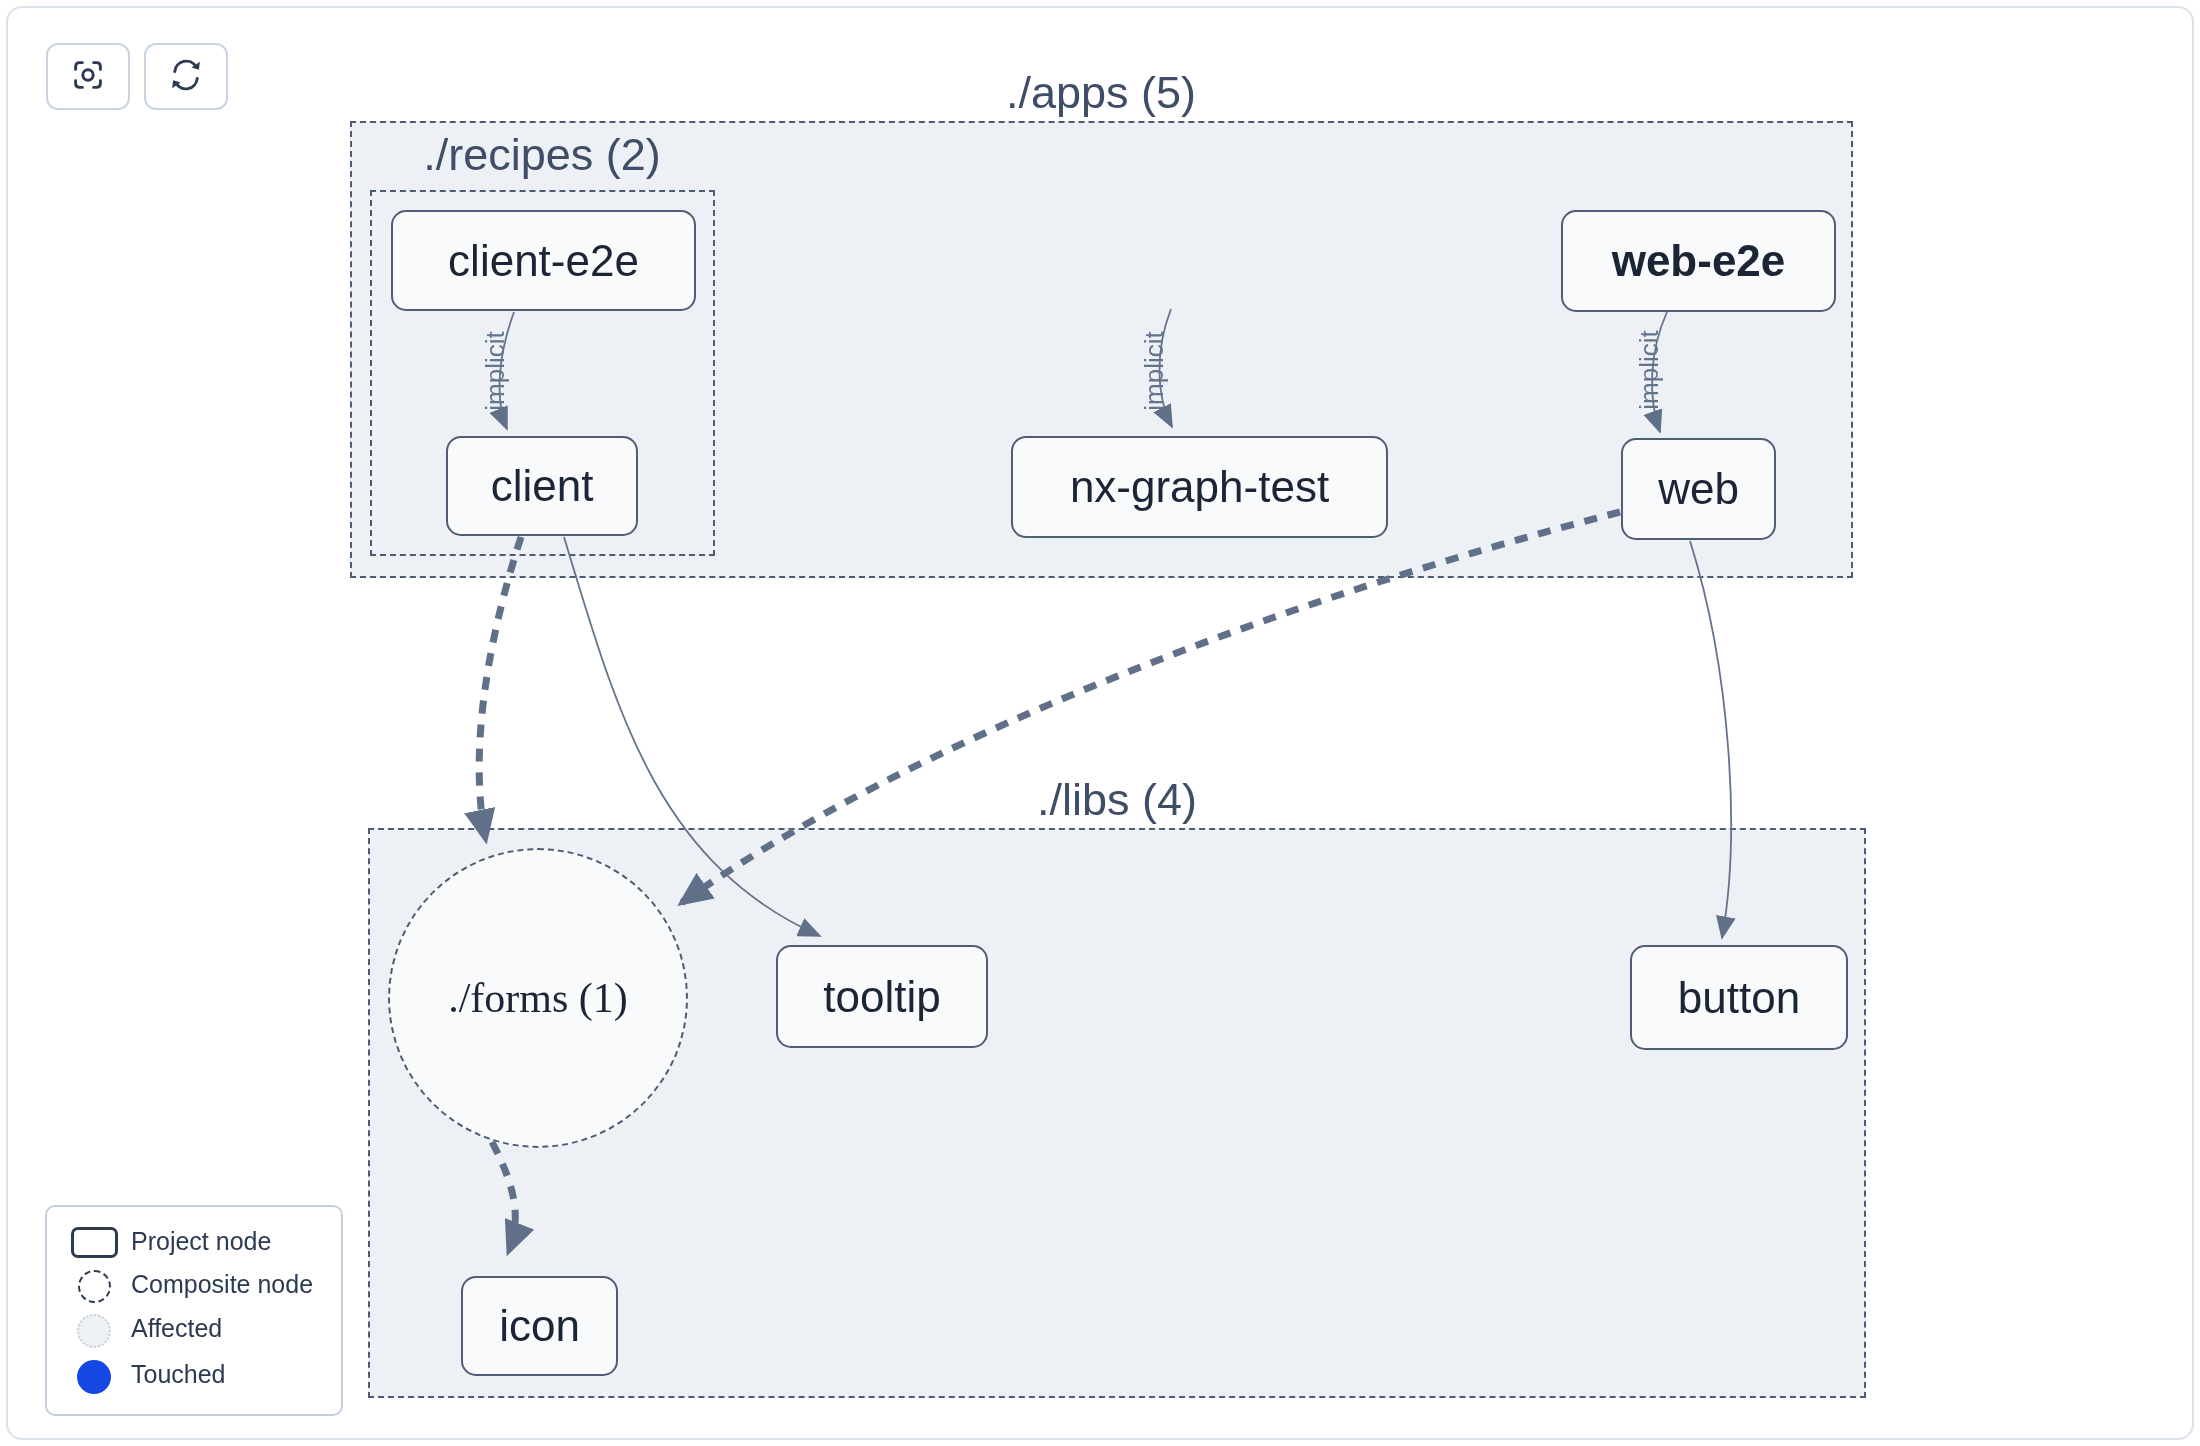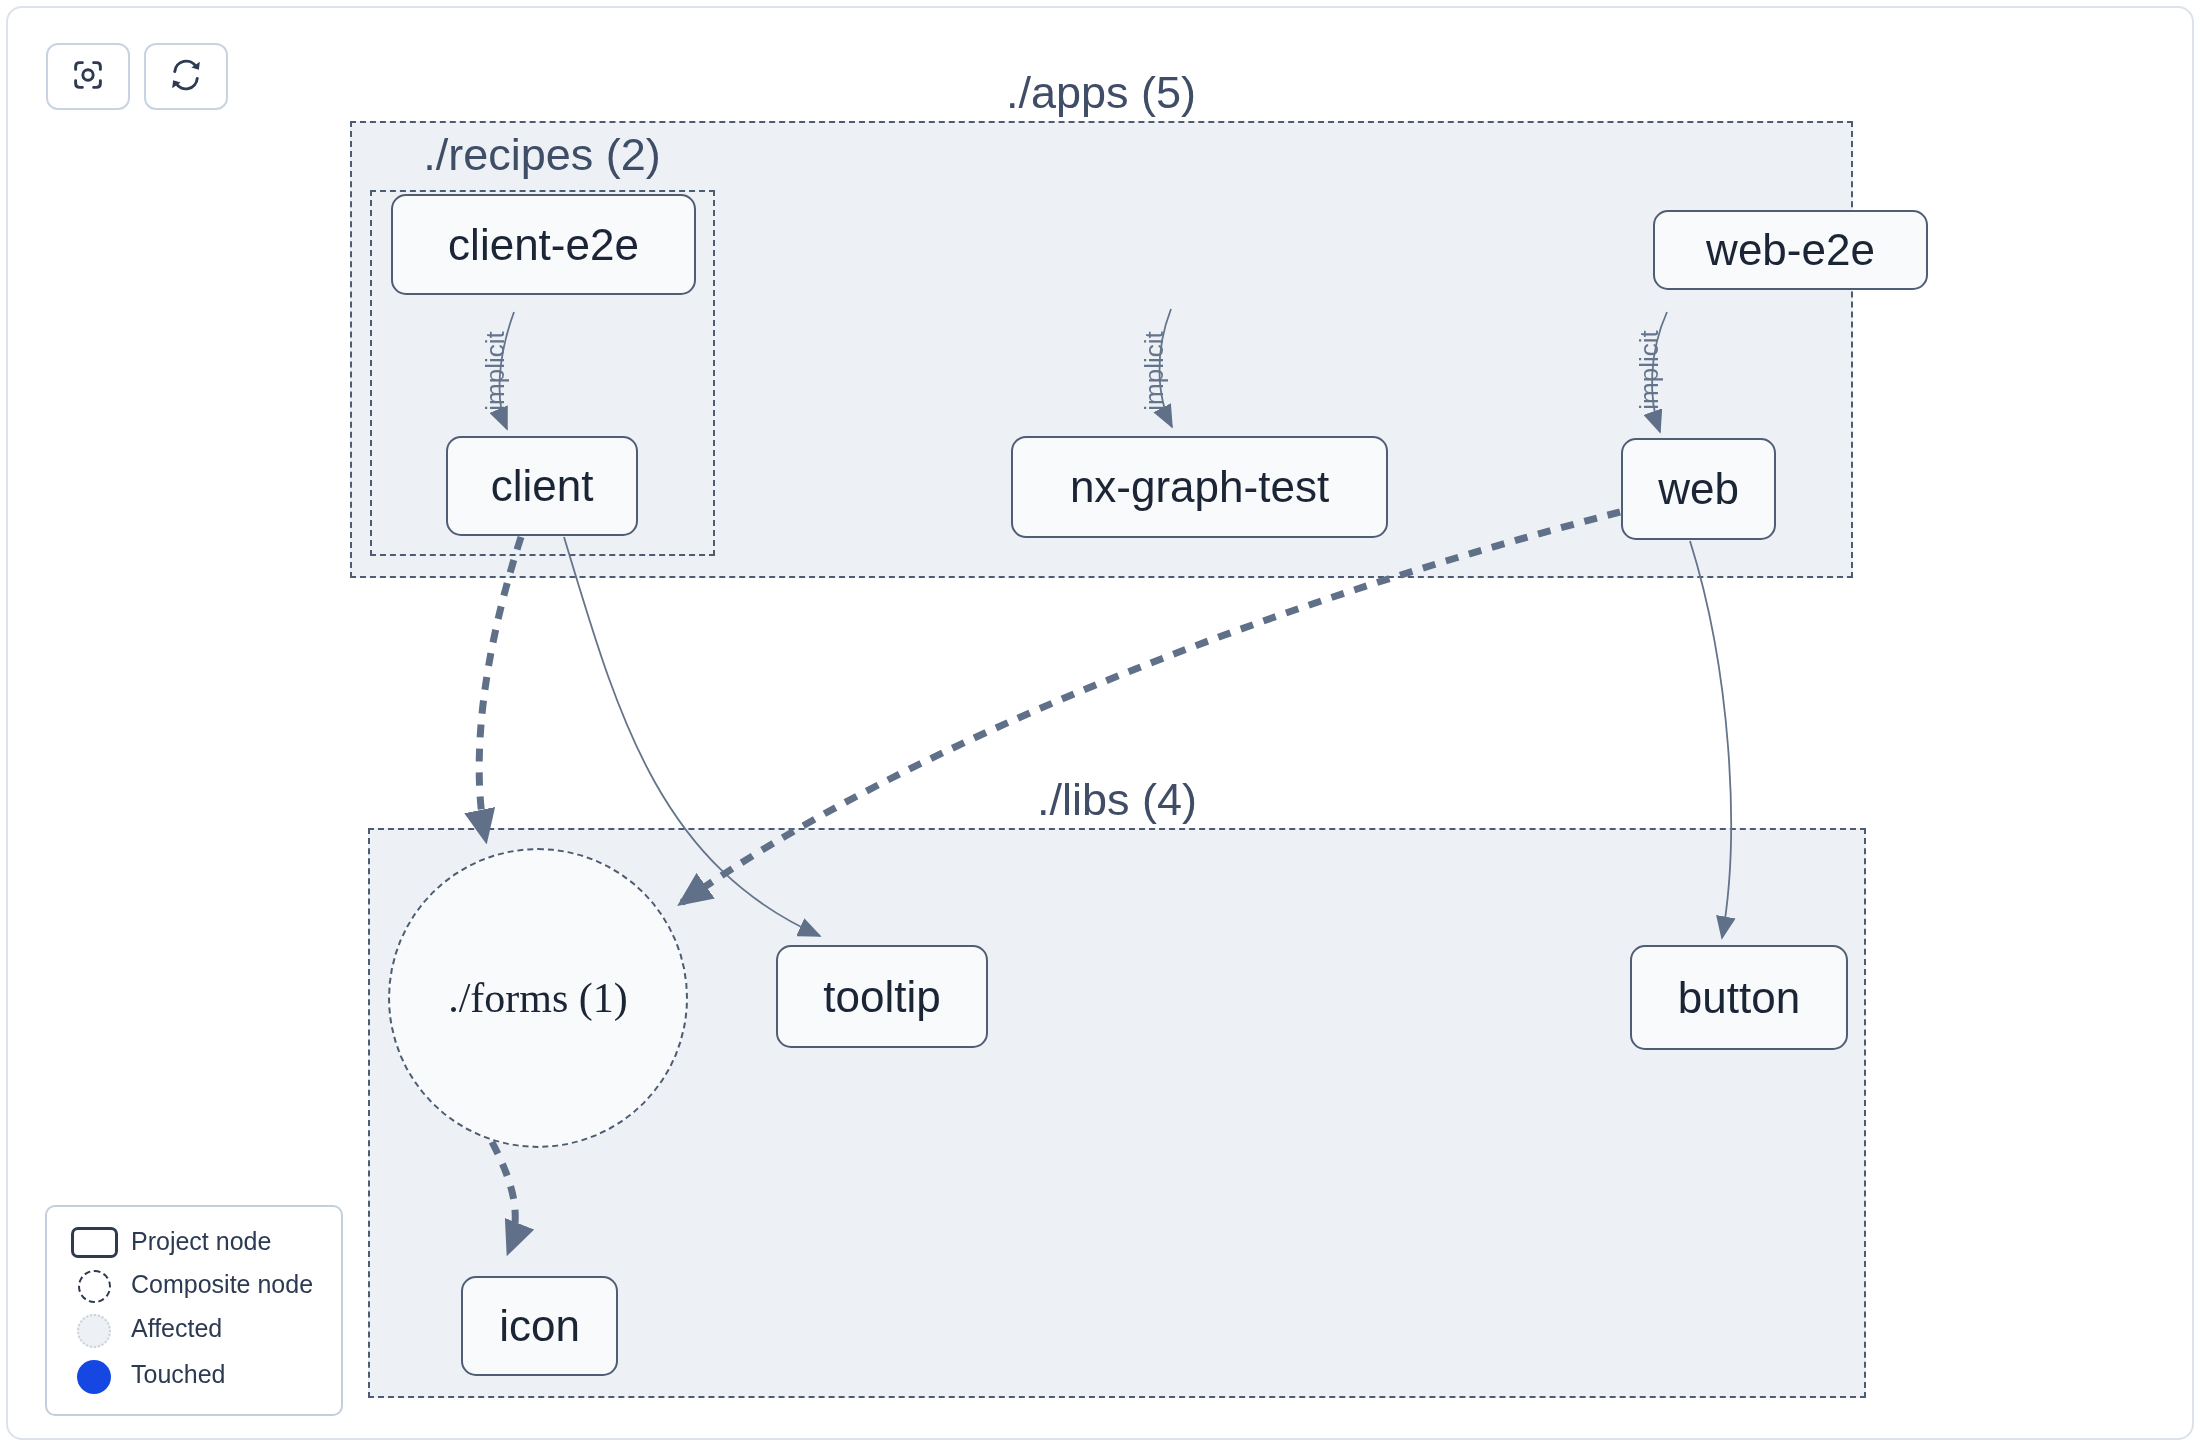--- a/index.html
+++ b/index.html
@@ -89,24 +89,24 @@
   <div class="group" style="left:360px; top:820px; width:1498px; height:570px;"></div>
 
   <div class="group-title" style="left:1093px; top:60px;">./apps (5)</div>
   <div class="group-title" style="left:534px; top:122px;">./recipes (2)</div>
   <div class="group-title" style="left:1109px; top:767px;">./libs (4)</div>
 
   <div class="composite" style="left:380px; top:840px; width:300px; height:300px;font-family:Liberation Serif, serif;">
     <span>./forms (1)</span>
   </div>
 
-  <div class="node" style="left:383px; top:186px; width:305px; height:101px;">
+  <div class="node" style="left:383px; top:202px; width:305px; height:101px;">
     <span>client-e2e</span>
   </div>
-  <div class="node" style="left:1645px; top:202px; width:275px; height:80px;">
+  <div class="node" style="left:1553px; top:202px; width:275px; height:102px;font-weight:bold;">
     <span>web-e2e</span>
   </div>
   <div class="node" style="left:438px; top:428px; width:192px; height:100px;">
     <span>client</span>
   </div>
   <div class="node" style="left:1003px; top:428px; width:377px; height:102px;">
     <span>nx-graph-test</span>
   </div>
   <div class="node" style="left:1613px; top:430px; width:155px; height:102px;">
     <span>web</span>

